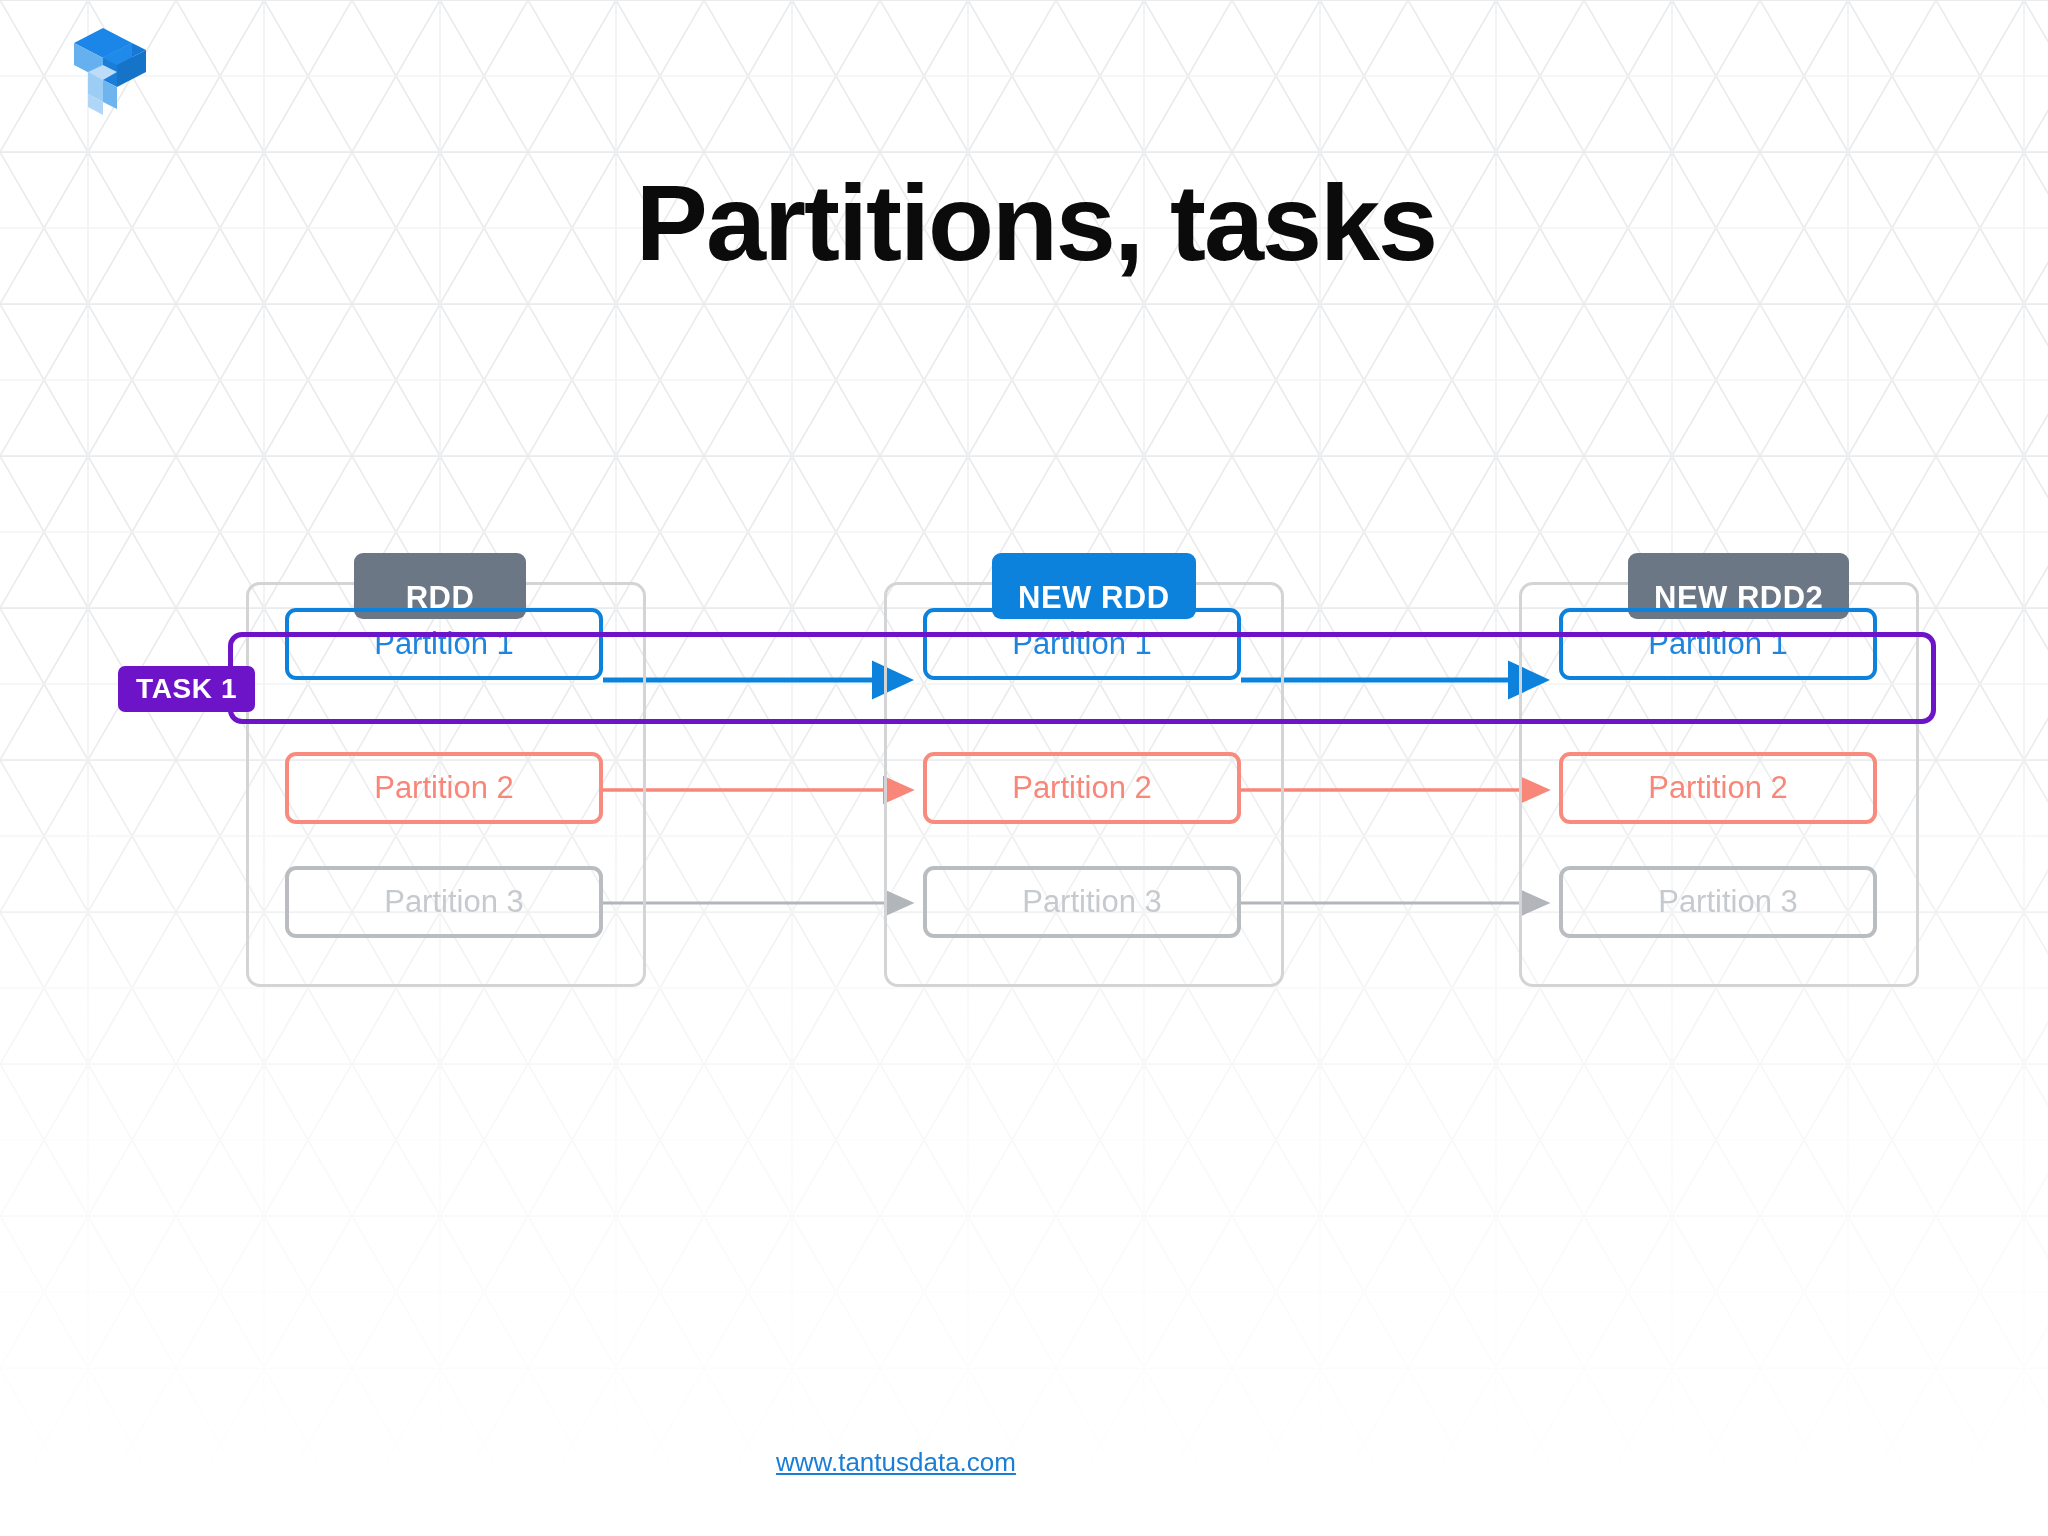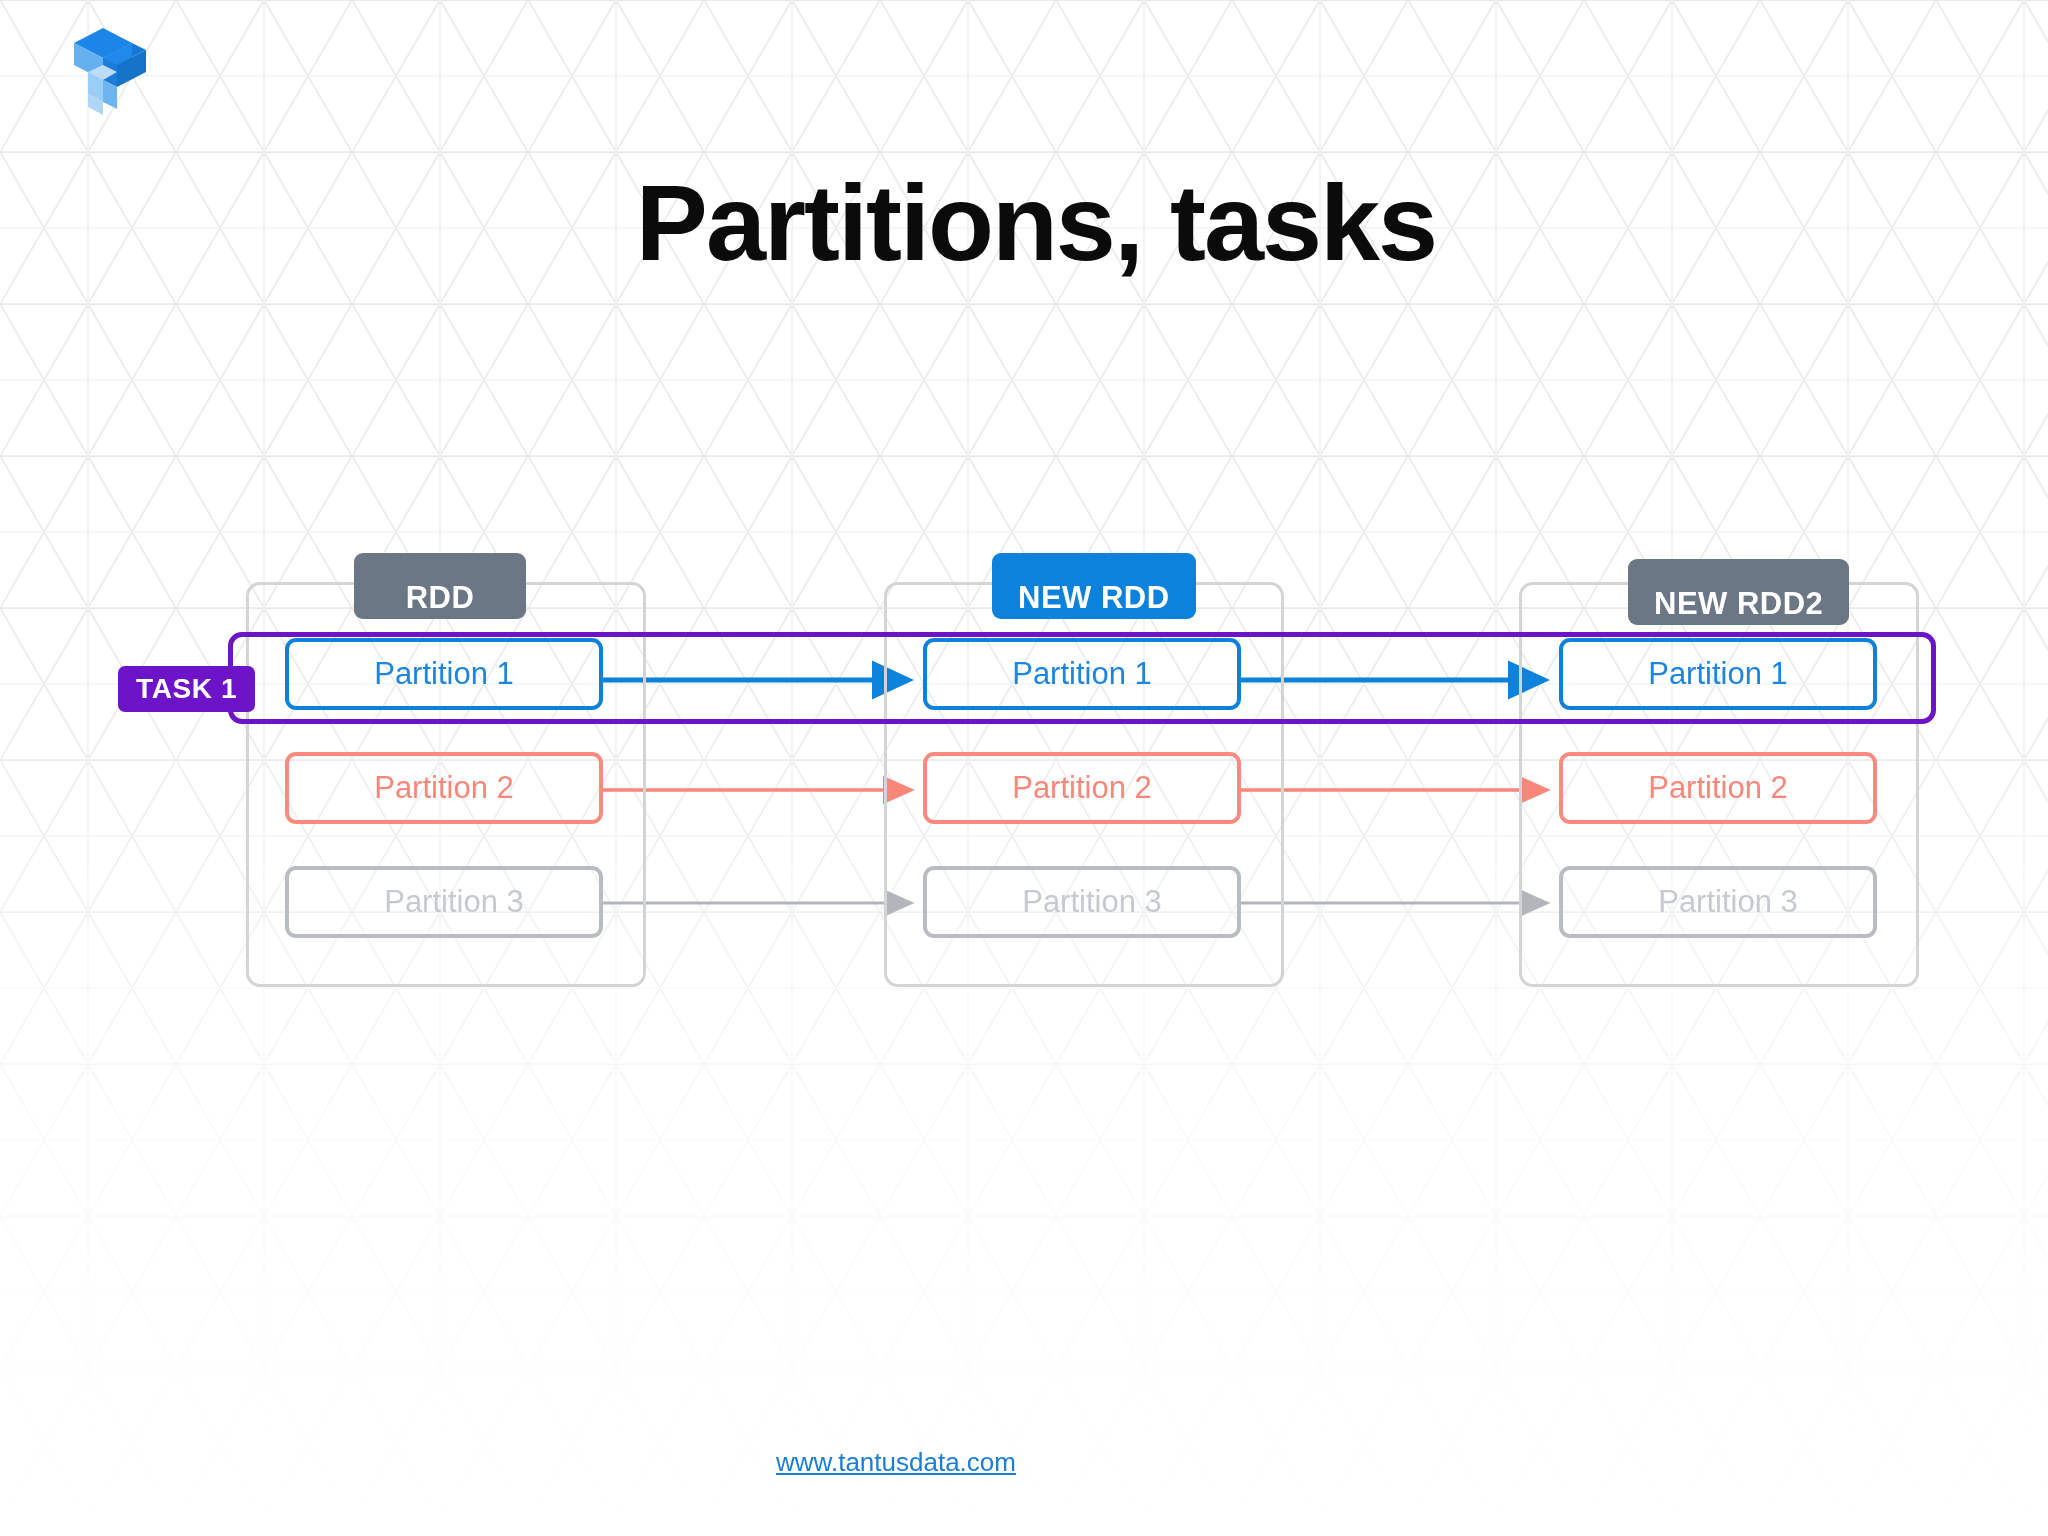--- a/index.html
+++ b/index.html
@@ -82,41 +82,41 @@
     font-size: 31px;
     font-weight: bold;
     text-align: center;
     letter-spacing: 0.5px;
     box-sizing: border-box;
     padding: 12px 26px;
     white-space: nowrap;
   }
   #label-rdd  { left: 354px; background: #6b7785; min-width: 172px; }
   #label-new  { left: 992px; background: #0d82dd; min-width: 172px; }
-  #label-new2 { left: 1628px; background: #6b7785; min-width: 172px; margin-top: 6px; }
+  #label-new2 { left: 1628px; background: #6b7785; min-width: 172px; }
 
   
   .partition {
     position: absolute;
     width: 318px;
     height: 72px;
     border-radius: 11px;
     border: 4px solid;
     box-sizing: border-box;
     text-align: center;
     font-size: 31px;
     line-height: 64px;
     background: transparent;
     white-space: nowrap;
   }
   .col-1 { left: 285px; }
   .col-2 { left: 923px; }
   .col-3 { left: 1559px; }
 
-  .row-1 { top: 638px; }
+  .row-1 { top: 608px; }
   .row-2 { top: 752px; }
   .row-3 { top: 866px; }
 
   .p-blue  { border-color: #0d82dd; color: #1d85de; }
   .p-coral { border-color: #f88b7d; color: #f8877a; }
   .p-gray  { border-color: #b9bdc1; color: #c6cace; padding-left: 20px; }
 
   
   #task-bracket {
     position: absolute;

